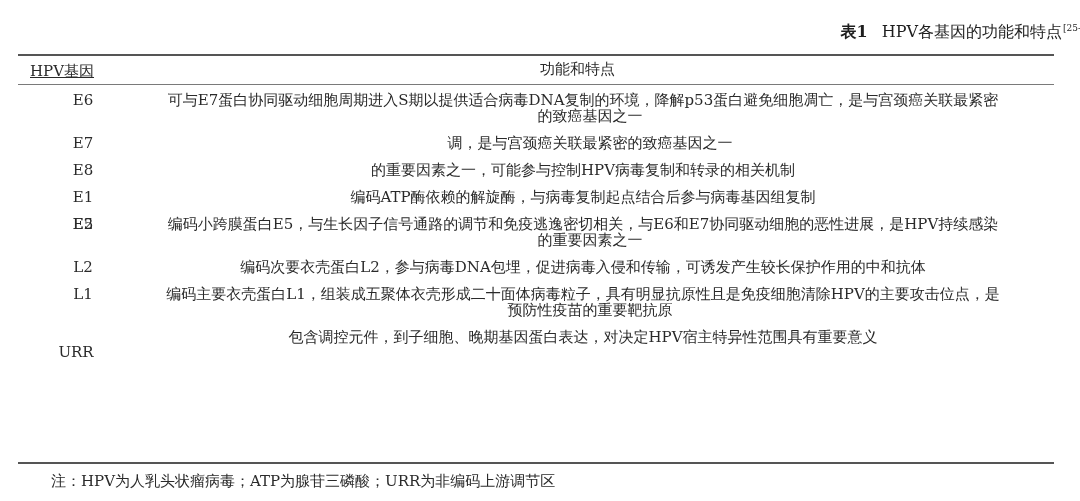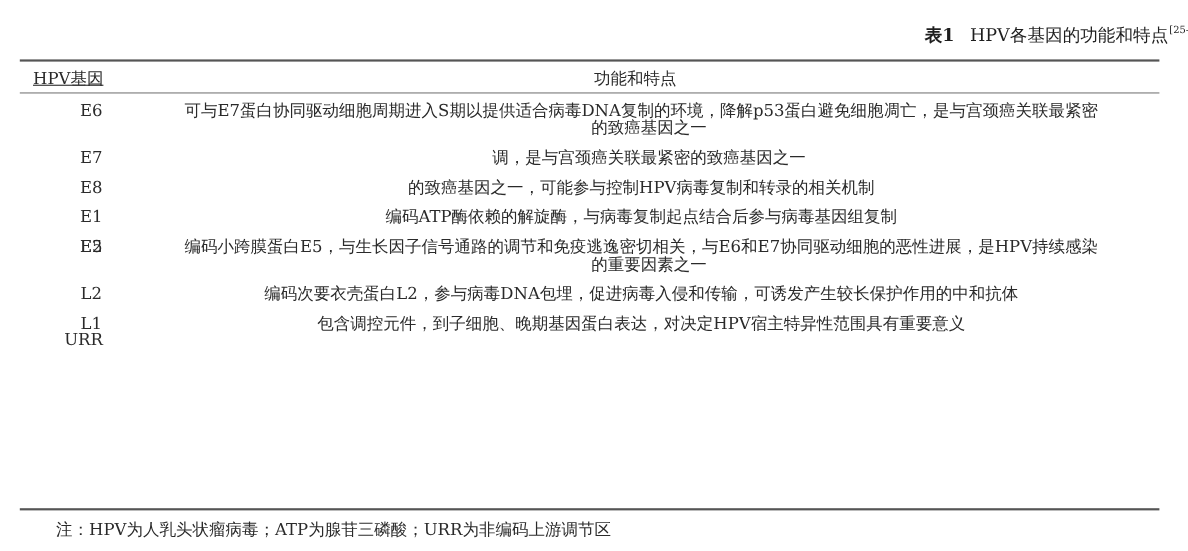--- a/index.html
+++ b/index.html
@@ -56,20 +56,21 @@
       line-height: 22px;
     }
     .header .col-gene {
       position: absolute;
       left: 30px;
       text-decoration: underline;
     }
     .header .col-func {
       position: absolute;
       left: 540px;
+      font-family: Liberation Mono, monospace;
     }
 
     .rows {
       position: absolute;
       top: 92px;
       left: 0;
       width: 1080px;
       text-align: center;
     }
     .row {
@@ -131,21 +132,21 @@
   </div>
   <div class="row">
     <span class="gene">E7</span>
     <div class="func">
       <span class="l2">调，是与宫颈癌关联最紧密的致癌基因之一</span>
     </div>
   </div>
   <div class="row">
     <span class="gene">E8</span>
     <div class="func">
-      <span class="l1">的致癌基因之一，可能参与控制HPV病毒复制和转录的相关机制</span>
+      <span class="l1">的重要因素之一，可能参与控制HPV病毒复制和转录的相关机制</span>
     </div>
   </div>
   <div class="row">
     <span class="gene">E1</span>
     <div class="func">
       <span class="l1">编码ATP酶依赖的解旋酶，与病毒复制起点结合后参与病毒基因组复制</span>
     </div>
   </div>
   <div class="row">
     <span class="gene">E2</span>
@@ -158,20 +159,24 @@
     </div>
   </div>
   <div class="row">
     <span class="gene">L2</span>
     <div class="func">
       <span class="l1">编码次要衣壳蛋白L2，参与病毒DNA包埋，促进病毒入侵和传输，可诱发产生较长保护作用的中和抗体</span>
     </div>
   </div>
   <div class="row">
     <span class="gene">L1</span>
+    <div class="func">
+      <span class="l1">编码主要衣壳蛋白L1，组装成五聚体衣壳形成二十面体病毒粒子，具有明显抗原性且是免疫细胞清除HPV的主要攻击位点，是</span>
+      <span class="l2">预防性疫苗的重要靶抗原</span>
+    </div>
   </div>
   <div class="row urr">
     <span class="gene">URR</span>
     <div class="func">
       <span class="l1">包含调控元件，到子细胞、晚期基因蛋白表达，对决定HPV宿主特异性范围具有重要意义</span>
     </div>
   </div>
 </div>
 
 <div class="rule bottom"></div>

